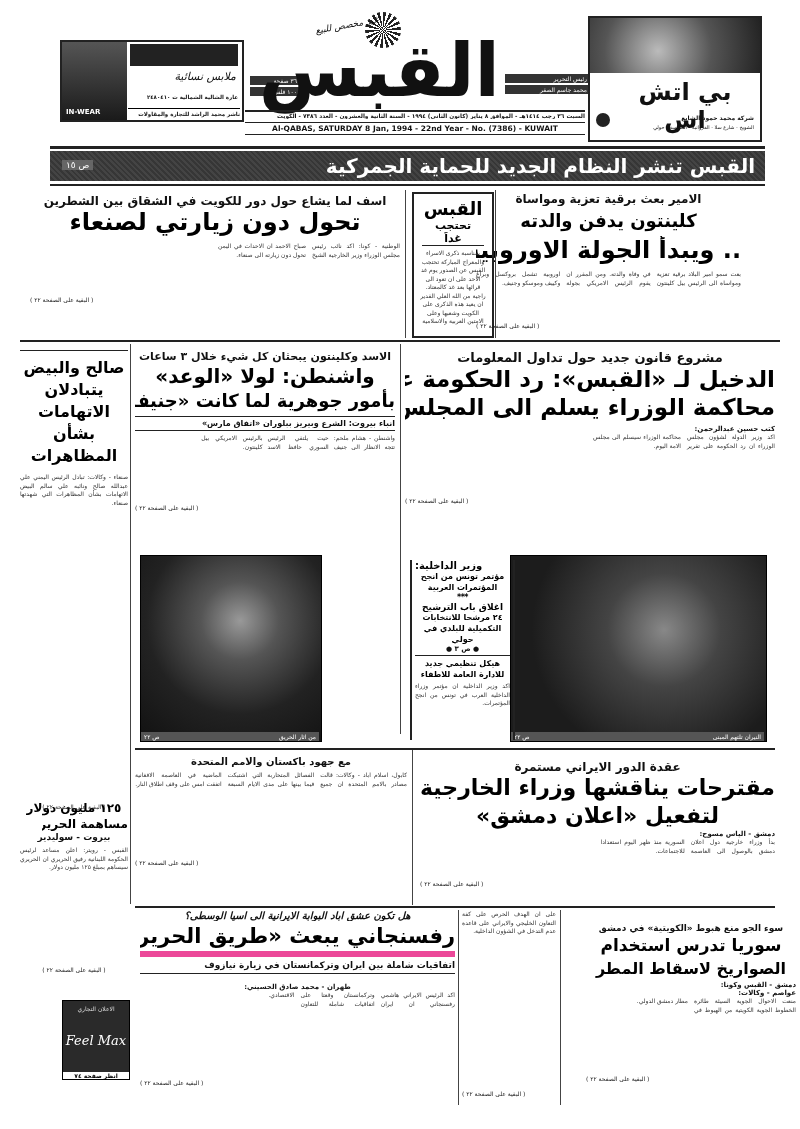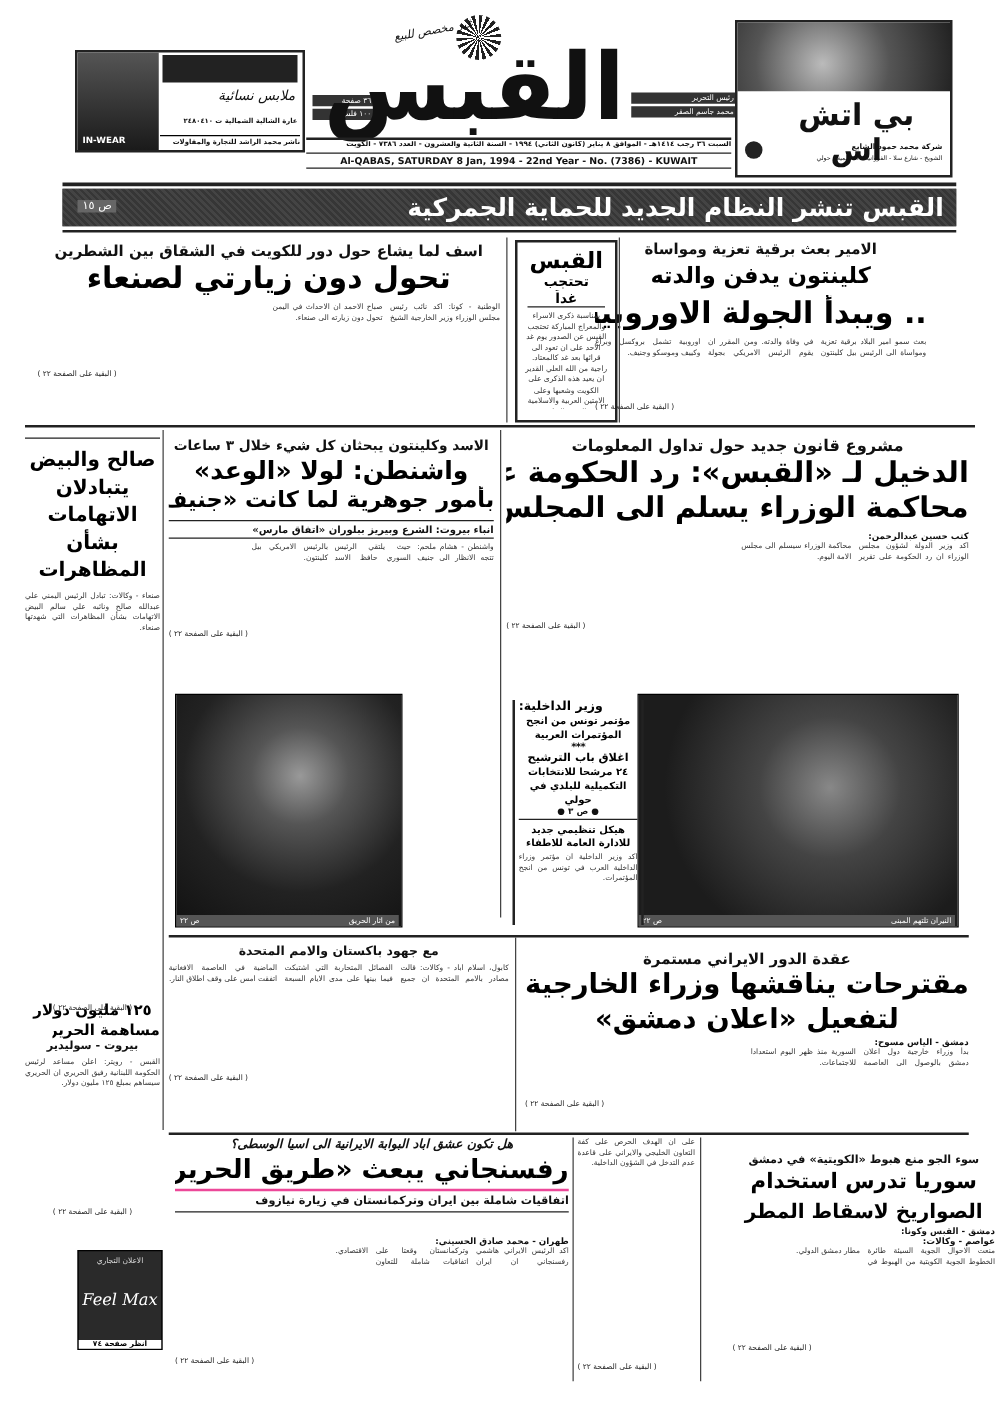--- a/index.html
+++ b/index.html
@@ -187,22 +187,22 @@
 
 <div class="abs" style="left:462px;top:910px;width:94px;height:195px;">
   <div class="txtcol" style="height:180px;">على ان الهدف الحرص على كفة التعاون الخليجي والايراني على قاعدة عدم التدخل في الشؤون الداخلية.</div>
   <div class="contd">( البقية على الصفحة ٢٢ )</div>
 </div>
 <div class="abs vrule" style="left:458px;top:910px;height:195px;"></div>
 
 <div class="abs" style="left:140px;top:910px;width:315px;height:195px;">
   <div class="kicker" style="font-size:10px;font-style:italic;">هل تكون عشق اباد البوابة الايرانية الى اسيا الوسطى؟</div>
   <div class="headline" style="font-size:21px;line-height:30px;">رفسنجاني يبعث «طريق الحرير»</div>
-  <div class="kicker" style="font-size:9px;text-align:right;border-top:2px solid #ec4899;border-bottom:1px solid #222;padding:3px 0;">اتفاقيات شاملة بين ايران وتركمانستان في زيارة نيازوف</div>
-  <div class="kicker" style="font-size:7px;text-align:right;margin-top:19px;">طهران - محمد صادق الحسيني:</div>
+  <div class="kicker" style="font-size:9px;text-align:right;border-top:6px solid #ec4899;border-bottom:1px solid #222;padding:3px 0;">اتفاقيات شاملة بين ايران وتركمانستان في زيارة نيازوف</div>
+  <div class="kicker" style="font-size:7px;margin-top:9px;">طهران - محمد صادق الحسيني:</div>
   <div class="txtcol" style="height:88px;column-count:4;column-gap:6px;">اكد الرئيس الايراني هاشمي رفسنجاني ان ايران وتركمانستان وقعتا على اتفاقيات شاملة للتعاون الاقتصادي.</div>
   <div class="contd">( البقية على الصفحة ٢٢ )</div>
 </div>
 
 <div class="abs" style="left:62px;top:1000px;width:66px;height:78px;background:#2a2a2a;border:1px solid #000;">
   <div class="abs" style="left:2px;top:4px;width:62px;font-size:6px;color:#ddd;text-align:center;direction:rtl;">الاعلان التجاري</div>
   <div class="abs" style="left:0;top:32px;width:66px;font-size:13px;font-style:italic;color:#fff;text-align:center;font-family:'DejaVu Serif',serif;">Feel Max</div>
   <div class="abs" style="left:0;bottom:0;width:66px;font-size:6px;background:#fff;color:#000;text-align:center;direction:rtl;font-weight:bold;">انظر صفحة ٧٤</div>
 </div>
 

